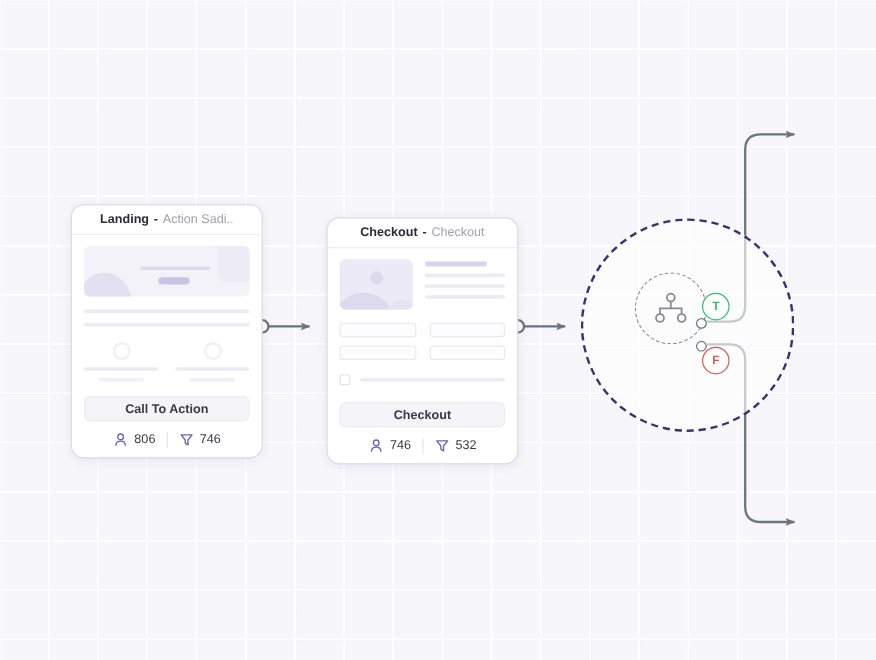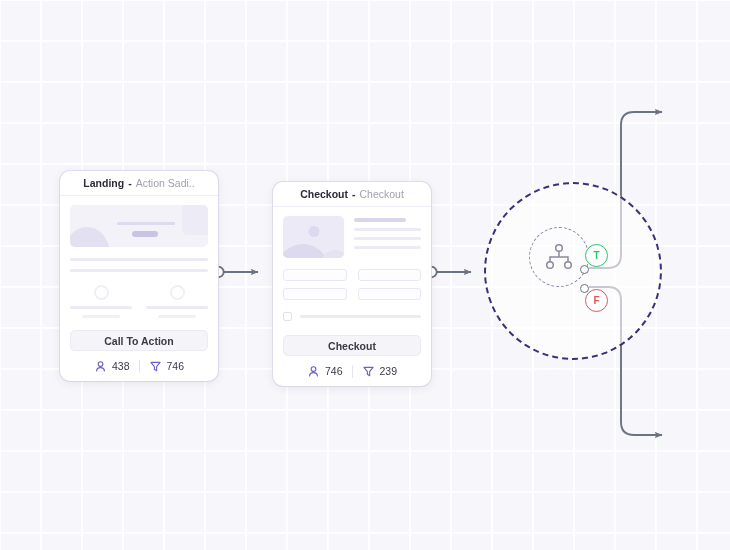--- a/index.html
+++ b/index.html
@@ -207,21 +207,21 @@
     </div>
 
     <div class="cta-button">Call To Action</div>
 
     <div class="stats-row">
       <div class="stat">
         <svg width="13" height="13" viewBox="0 0 16 16">
           <circle cx="8" cy="5" r="2.9" fill="none" stroke="#6d5fc4" stroke-width="1.4"></circle>
           <path d="M3.2 13.6 C3.2 10.6 5.4 9.3 8 9.3 C10.6 9.3 12.8 10.6 12.8 13.6" fill="none" stroke="#6d5fc4" stroke-width="1.4" stroke-linecap="round"></path>
         </svg>
-        <span class="val">438</span>
+        <span class="val">806</span>
       </div>
       <div class="stat-divider"></div>
       <div class="stat">
         <svg width="13" height="13" viewBox="0 0 16 16">
           <path d="M2.4 3 L13.6 3 L9.4 8.2 L9.4 13.2 L6.6 11.4 L6.6 8.2 Z" fill="none" stroke="#6d5fc4" stroke-width="1.4" stroke-linejoin="round"></path>
         </svg>
         <span class="val">746</span>
       </div>
     </div>
   </div>
@@ -269,21 +269,21 @@
           <circle cx="8" cy="5" r="2.9" fill="none" stroke="#6d5fc4" stroke-width="1.4"></circle>
           <path d="M3.2 13.6 C3.2 10.6 5.4 9.3 8 9.3 C10.6 9.3 12.8 10.6 12.8 13.6" fill="none" stroke="#6d5fc4" stroke-width="1.4" stroke-linecap="round"></path>
         </svg>
         <span class="val">746</span>
       </div>
       <div class="stat-divider"></div>
       <div class="stat">
         <svg width="13" height="13" viewBox="0 0 16 16">
           <path d="M2.4 3 L13.6 3 L9.4 8.2 L9.4 13.2 L6.6 11.4 L6.6 8.2 Z" fill="none" stroke="#6d5fc4" stroke-width="1.4" stroke-linejoin="round"></path>
         </svg>
-        <span class="val">239</span>
+        <span class="val">532</span>
       </div>
     </div>
   </div>
 
   <div class="cond-node" style="left:484px; top:182px; width:178px; height:178px;">
     <div class="ring-outer"></div>
     <div class="ring-inner"></div>
 
     <svg class="branch-icon" width="30" height="28" viewBox="0 0 30 28">
       <circle cx="15" cy="5" r="3.3" fill="none" stroke="#8b8a9a" stroke-width="1.5"></circle>

